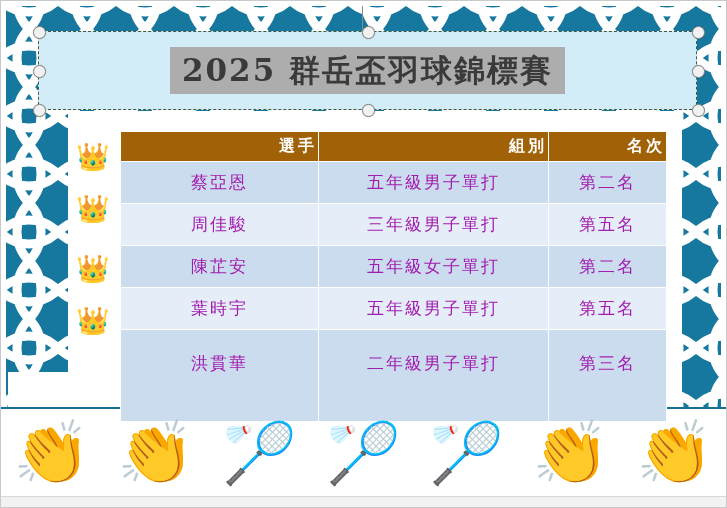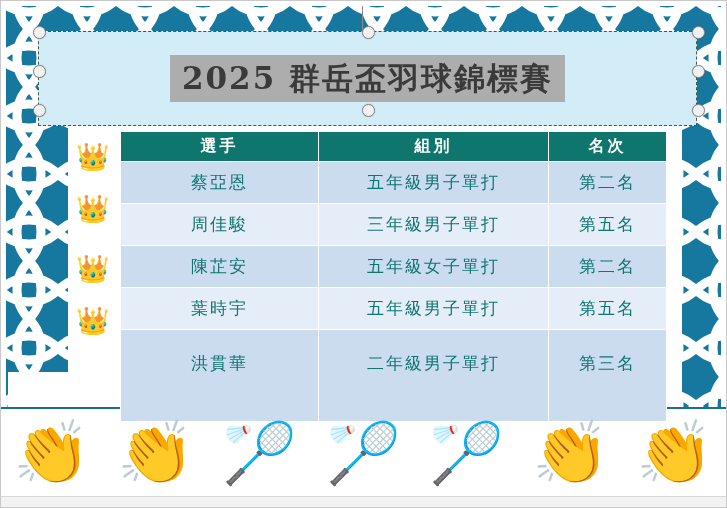--- a/index.html
+++ b/index.html
@@ -45,21 +45,21 @@
     position:absolute;left:0;top:496px;width:727px;height:12px;
     background:#f2f2f2;border-top:1px solid #d8d8d8;box-sizing:border-box;z-index:12;
   }
   .edge-stroke{
     position:absolute;left:0;top:0;width:727px;height:508px;
     border:1px solid #c9c9c9;box-sizing:border-box;z-index:30;pointer-events:none;
   }
 
   
   .title-box{
-    position:absolute;left:38px;top:31px;width:659px;height:95px;
+    position:absolute;left:38px;top:31px;width:659px;height:79px;
     background:#d2ecf8;z-index:10;
     border:1px dashed #3f5a3f;box-sizing:border-box;
     display:flex;align-items:center;justify-content:center;
   }
   .title-text{
     display:inline-block;
     background:#adadad;color:#3a3a3a;
     font-family:"DejaVu Serif","Liberation Serif",serif;
     font-size:31px;font-weight:600;letter-spacing:2px;
     padding:4px 12px;line-height:1.25;white-space:nowrap;
@@ -88,27 +88,27 @@
     position:absolute;left:120px;top:131px;width:546px;z-index:9;
   }
   table.results{
     border-collapse:collapse;width:546px;table-layout:fixed;
     font-family:"DejaVu Serif","Liberation Serif",serif;
   }
   table.results col.c1{width:198px;}
   table.results col.c2{width:230px;}
   table.results col.c3{width:118px;}
   table.results th{
-    background:#0f766e;color:#ffffff;
+    background:#a16207;color:#ffffff;
     font-size:16px;font-weight:bold;letter-spacing:3px;
-    height:27px;text-align:center;vertical-align:middle;
+    height:27px;text-align:right;vertical-align:middle;
     border:1px solid #ffffff;
   }
   table.results td{
-    font-size:17px;color:#0f766e;letter-spacing:2px;
+    font-size:17px;color:#a21caf;letter-spacing:2px;
     text-align:center;vertical-align:middle;height:39px;
     border:1px solid #ffffff;
   }
   table.results tr.odd td{background:#cbdcef;}
   table.results tr.even td{background:#e5eef8;}
   table.results tr.last td{height:68px;vertical-align:top;padding-top:22px;}
 
   
   .emoji-row{
     position:absolute;left:0;top:409px;width:727px;height:88px;z-index:10;

